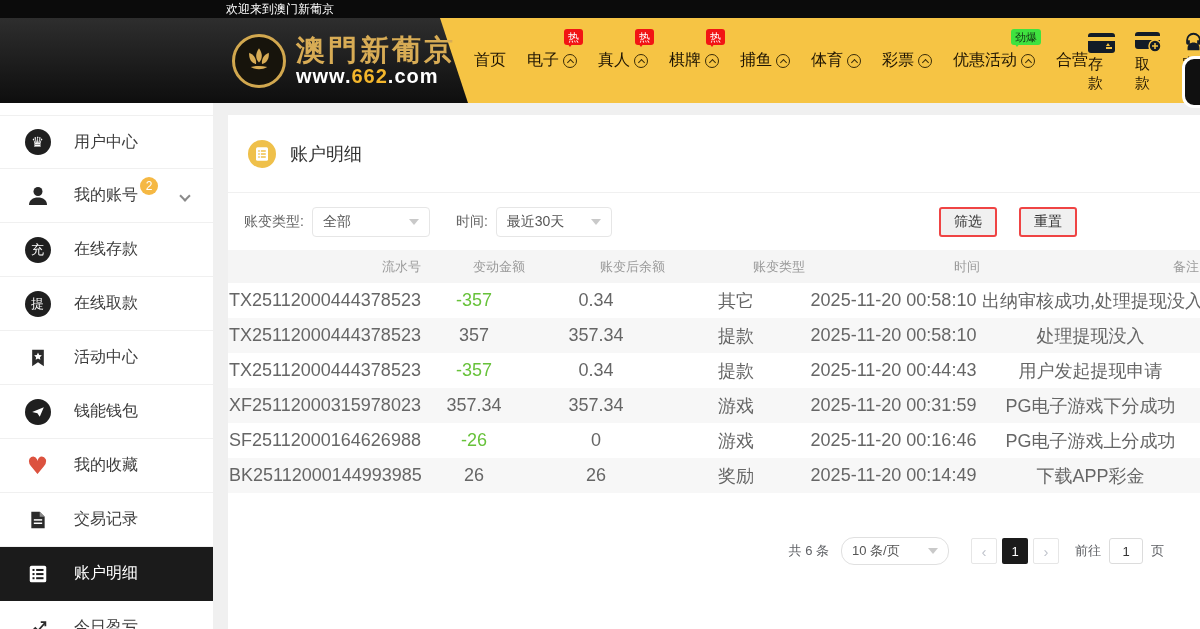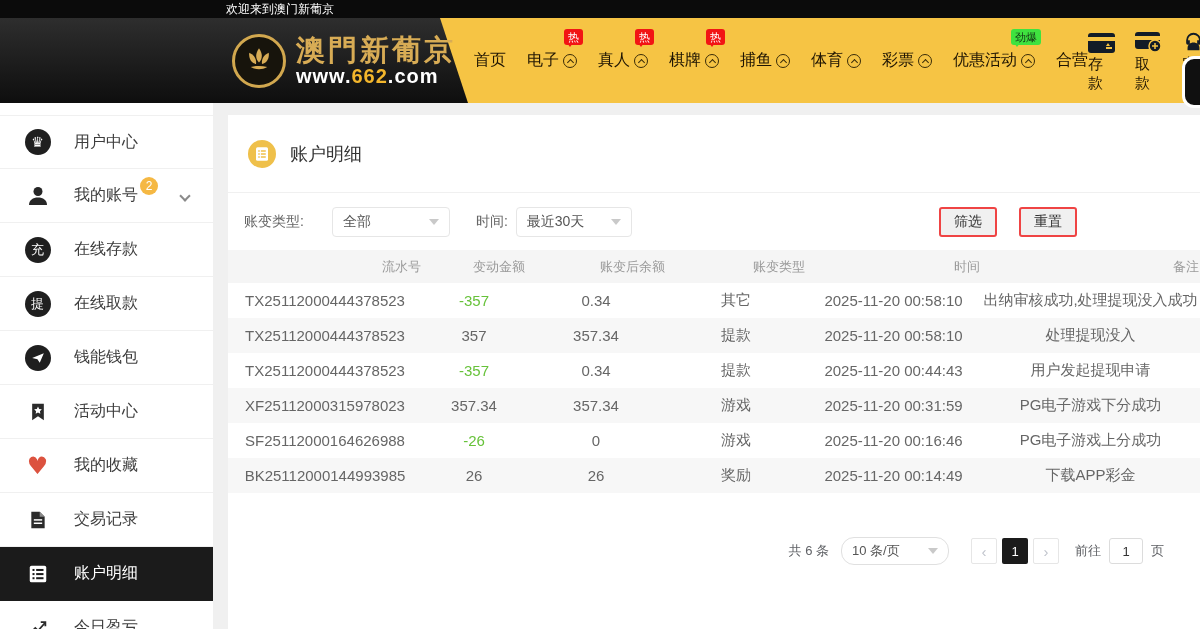--- a/index.html
+++ b/index.html
@@ -64,30 +64,30 @@
   .card-head{height:78px;display:flex;align-items:center;padding-left:20px;border-bottom:1px solid #f0f0f0;}
   .head-ic{width:28px;height:28px;border-radius:50%;background:#efc04a;display:flex;align-items:center;justify-content:center;}
   .page-title{font-size:18px;color:#333;margin-left:14px;}
 
   .filters{height:57px;display:flex;align-items:center;padding-left:16px;font-size:14px;color:#666;}
   .f-label{margin-right:8px;}
   .sel{height:30px;border:1px solid #e6e6e6;border-radius:4px;display:flex;align-items:center;
     justify-content:space-between;padding:0 10px;font-size:14px;color:#555;cursor:pointer;background:#fff;}
   .sel-caret{width:0;height:0;border-left:5px solid transparent;border-right:5px solid transparent;
     border-top:6px solid #c9c9c9;margin-left:8px;}
-  .sel-type{width:118px;margin-right:26px;margin-left:20px;}
+  .sel-type{width:118px;margin-right:26px;}
   .sel-time{width:116px;}
   .btn{width:58px;height:30px;background:#f0f0f0;border:2px solid #ef4444;border-radius:3px;
     font-size:14px;color:#333;display:flex;align-items:center;justify-content:center;cursor:pointer;}
   .btn-filter{margin-left:auto;}
   .btn-reset{margin-left:22px;margin-right:123px;}
 
   table{width:100%;border-collapse:collapse;table-layout:fixed;}
   thead th{height:33px;background:#f5f5f5;font-size:13px;font-weight:normal;color:#9a9a9a;text-align:right;}
-  tbody td{height:35px;font-size:15px;color:#666;text-align:center;white-space:nowrap;overflow:hidden;}
+  tbody td{height:35px;font-size:18px;color:#666;text-align:center;white-space:nowrap;overflow:hidden;}
   tbody tr:nth-child(even){background:#f7f7f7;}
   td.amount.neg{color:#67c23a;}
   .c1{width:194px;}.c2{width:104px;}.c3{width:140px;}.c4{width:140px;}.c5{width:175px;}.c6{width:219px;}
 
   .pagination{position:absolute;right:36px;top:422px;display:flex;align-items:center;font-size:13px;color:#606266;}
   .pg-total{margin-right:12px;}
   .sel-perpage{width:108px;height:28px;font-size:13px;border-radius:13px;border-color:#e0e0e0;}
   .pager{display:flex;align-items:center;gap:5px;margin-left:22px;}
   .pg-btn{width:26px;height:26px;border:1px solid #e6e6e6;border-radius:2px;background:#fff;color:#c0c4cc;
     display:flex;align-items:center;justify-content:center;font-size:15px;cursor:pointer;}
@@ -229,36 +229,36 @@
     <span>在线存款</span>
   </div>
   <div class="sb-item">
     <span class="sb-ic">
         <span class="circle-ic">提</span>
       </span>
     <span>在线取款</span>
   </div>
   <div class="sb-item">
     <span class="sb-ic">
+      <svg width="20" height="22" viewBox="0 0 24 24">
+          <path fill="#2b2b2b" d="M5 2h14v20l-7-5-7 5z"></path>
+          <path fill="#fff" d="M12 5.5l1.4 2.9 3.2.4-2.3 2.2.5 3.2-2.8-1.5-2.8 1.5.5-3.2-2.3-2.2 3.2-.4z"></path>
+        </svg>
+    </span>
+    <span>活动中心</span>
+  </div>
+  <div class="sb-item">
+    <span class="sb-ic">
       <span class="circle-ic">
           <svg width="14" height="14" viewBox="0 0 24 24" fill="#fff">
             <path d="M2 12l20-8-7 16-4-6z"></path>
           </svg>
         </span>
     </span>
     <span>钱能钱包</span>
-  </div>
-  <div class="sb-item">
-    <span class="sb-ic">
-      <svg width="20" height="22" viewBox="0 0 24 24">
-          <path fill="#2b2b2b" d="M5 2h14v20l-7-5-7 5z"></path>
-          <path fill="#fff" d="M12 5.5l1.4 2.9 3.2.4-2.3 2.2.5 3.2-2.8-1.5-2.8 1.5.5-3.2-2.3-2.2 3.2-.4z"></path>
-        </svg>
-    </span>
-    <span>活动中心</span>
   </div>
   <div class="sb-item">
     <span class="sb-ic">
         <span class="heart-glyph">♥</span>
       </span>
     <span>我的收藏</span>
   </div>
   <div class="sb-item">
     <span class="sb-ic">
       <svg width="20" height="22" viewBox="0 0 24 24">

